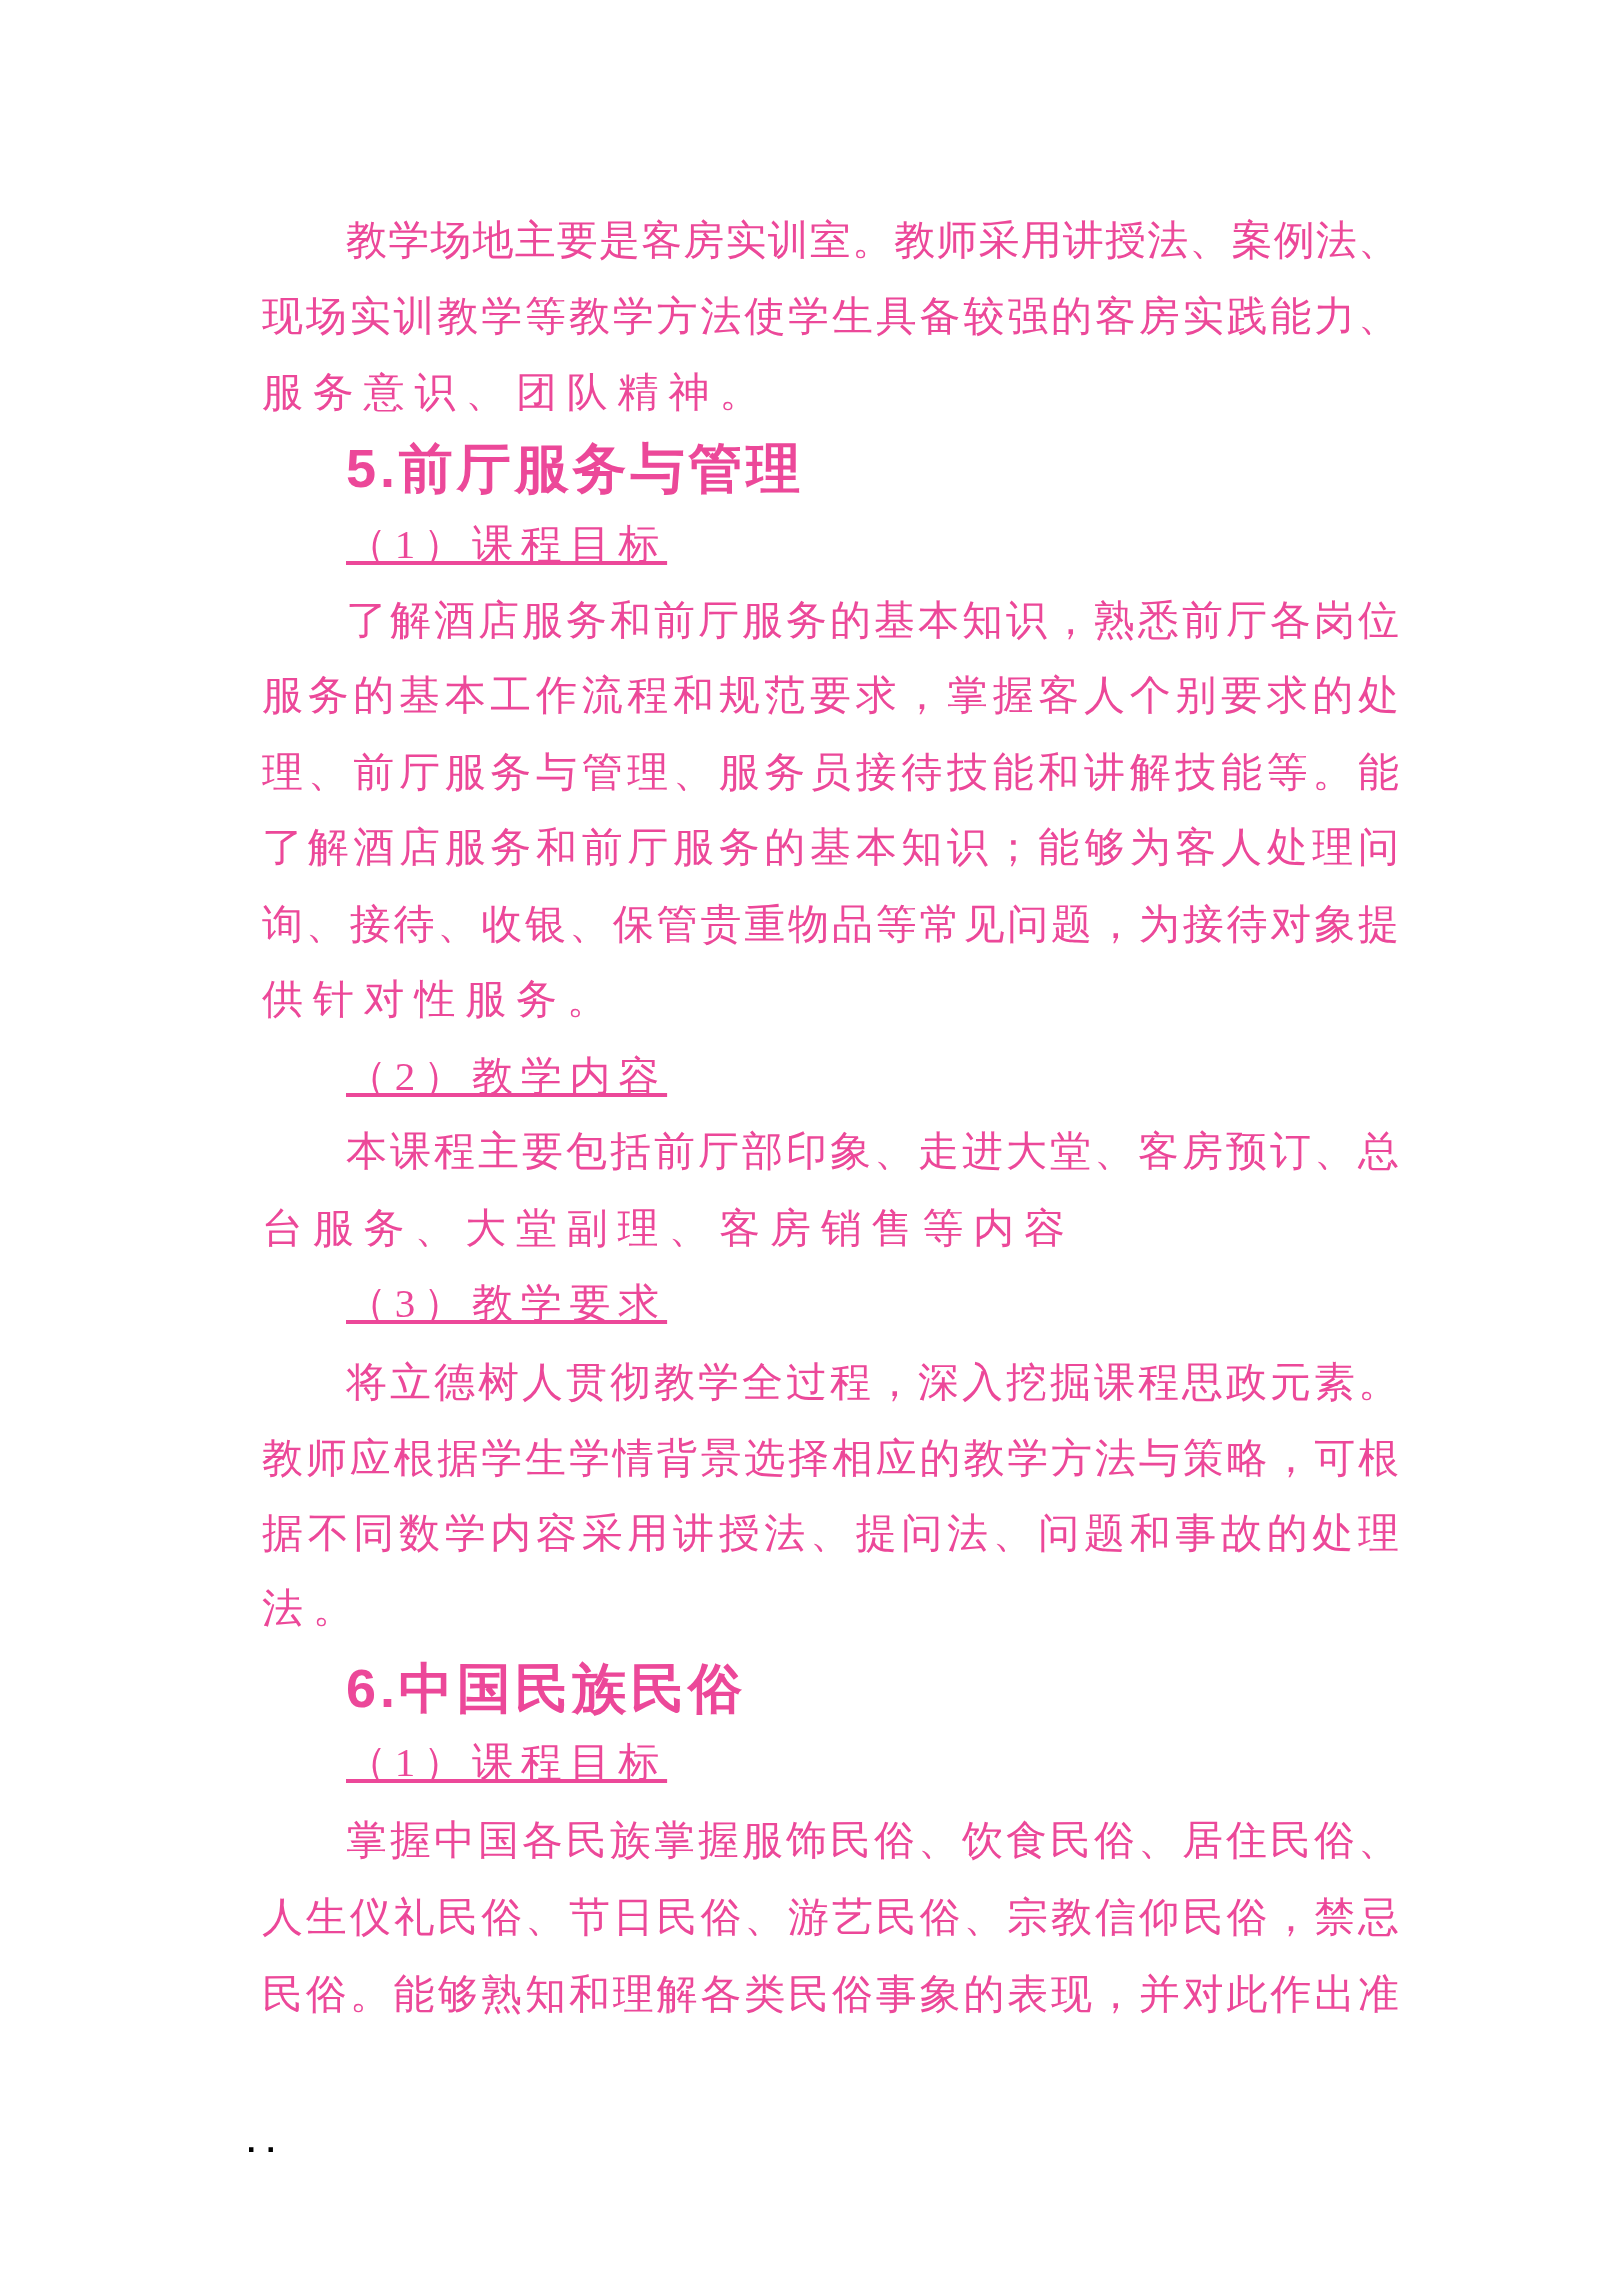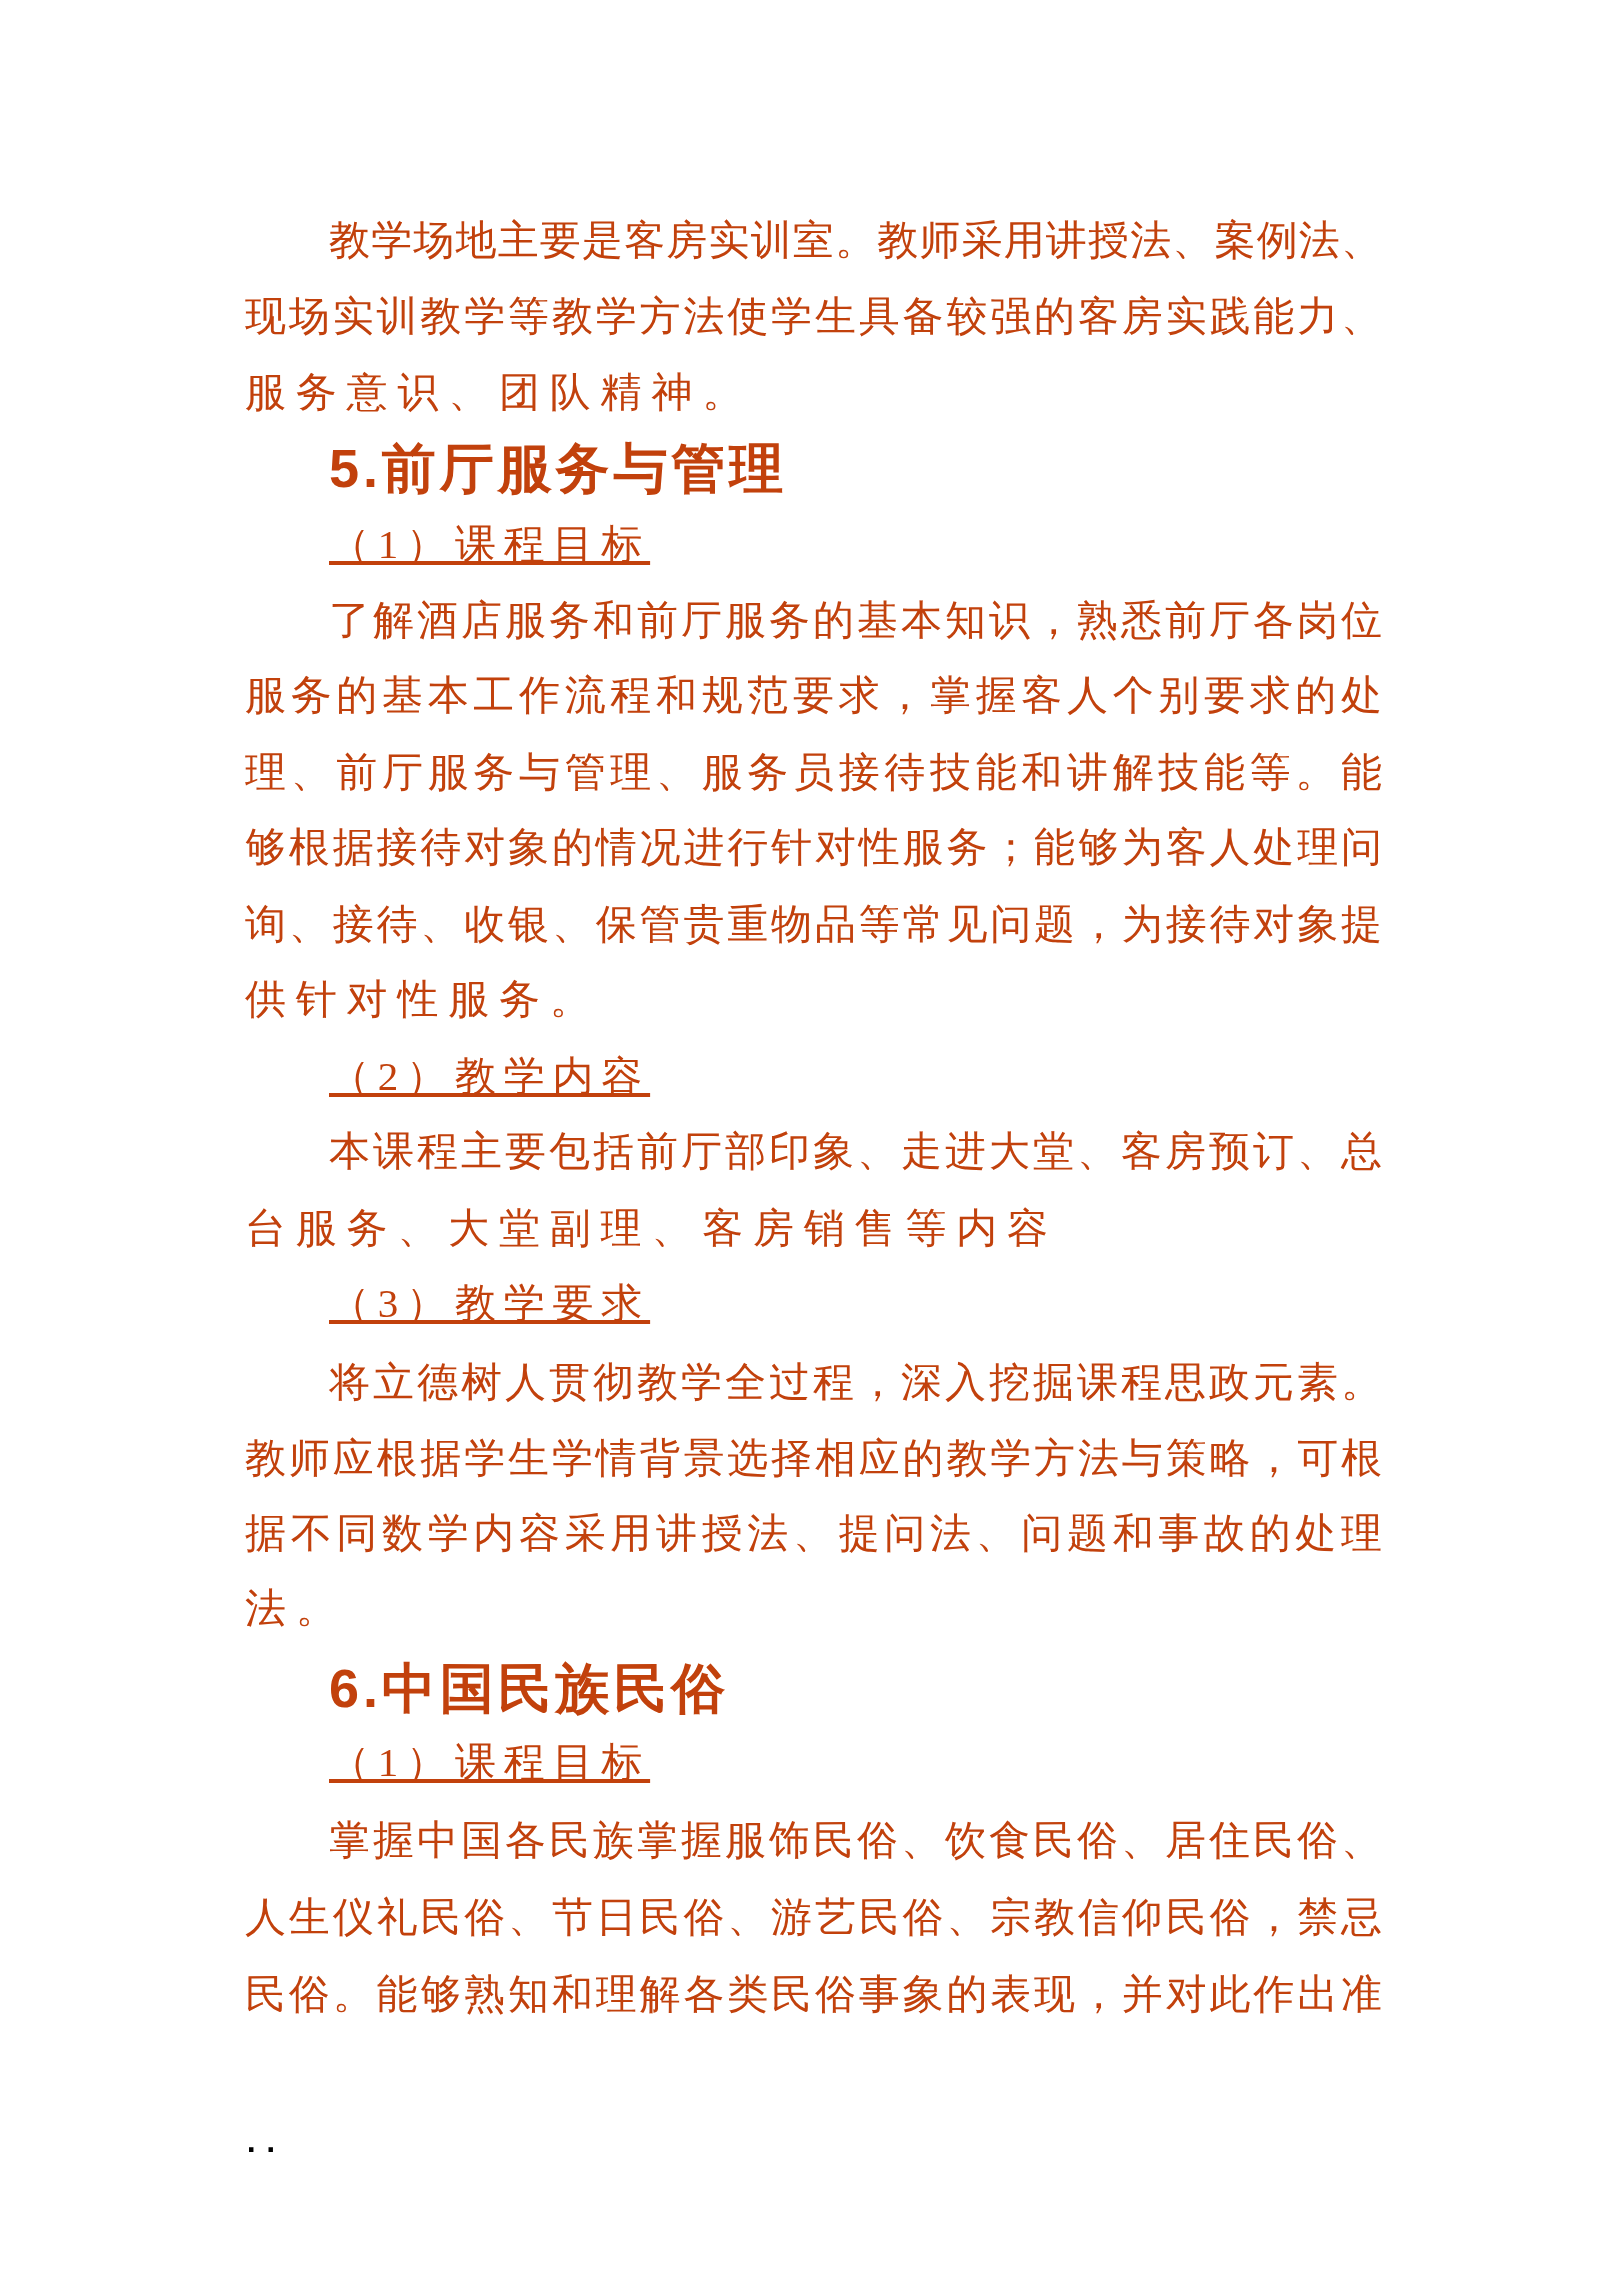--- a/index.html
+++ b/index.html
@@ -11,26 +11,26 @@
     position: relative;
     width: 1621px;
     height: 2293px;
     background: #ffffff;
     color: #000000;
     font-family: "Liberation Serif", "DejaVu Serif", serif;
     overflow: hidden;
   }
   .l {
     position: absolute;
-    left: 245px;
+    left: 262px;
     width: 1137px;
     height: 59px;
     font-size: 41px;
     line-height: 55px;
-    color: #c2410c;
+    color: #ec4899;
     white-space: normal;
   }
   
   .just {
     text-align: justify;
     text-align-last: justify;
     text-justify: inter-character;
   }
   
   .ind {
@@ -72,21 +72,21 @@
   <div class="l just ind" style="top:213px">教学场地主要是客房实训室。教师采用讲授法、案例法、</div>
   <div class="l just" style="top:289px">现场实训教学等教学方法使学生具备较强的客房实践能力、</div>
   <div class="l plain" style="top:365px">服务意识、团队精神。</div>
 
   <div class="l head ind" style="top:441px">5.前厅服务与管理</div>
   <div class="l sub ind" style="top:517px">（1）课程目标</div>
 
   <div class="l just" style="top:668px">服务的基本工作流程和规范要求，掌握客人个别要求的处</div>
   <div class="l just ind" style="top:593px">了解酒店服务和前厅服务的基本知识，熟悉前厅各岗位</div>
   <div class="l just" style="top:745px">理、前厅服务与管理、服务员接待技能和讲解技能等。能</div>
-  <div class="l just" style="top:820px">够根据接待对象的情况进行针对性服务；能够为客人处理问</div>
+  <div class="l just" style="top:820px">了解酒店服务和前厅服务的基本知识；能够为客人处理问</div>
   <div class="l just" style="top:897px">询、接待、收银、保管贵重物品等常见问题，为接待对象提</div>
   <div class="l plain" style="top:972px">供针对性服务。</div>
 
   <div class="l sub ind" style="top:1049px">（2）教学内容</div>
   <div class="l just ind" style="top:1124px">本课程主要包括前厅部印象、走进大堂、客房预订、总</div>
   <div class="l plain" style="top:1201px">台服务、大堂副理、客房销售等内容</div>
 
   <div class="l sub ind" style="top:1276px">（3）教学要求</div>
   <div class="l just" style="top:1431px">教师应根据学生学情背景选择相应的教学方法与策略，可根</div>
   <div class="l just ind" style="top:1355px">将立德树人贯彻教学全过程，深入挖掘课程思政元素。</div>

